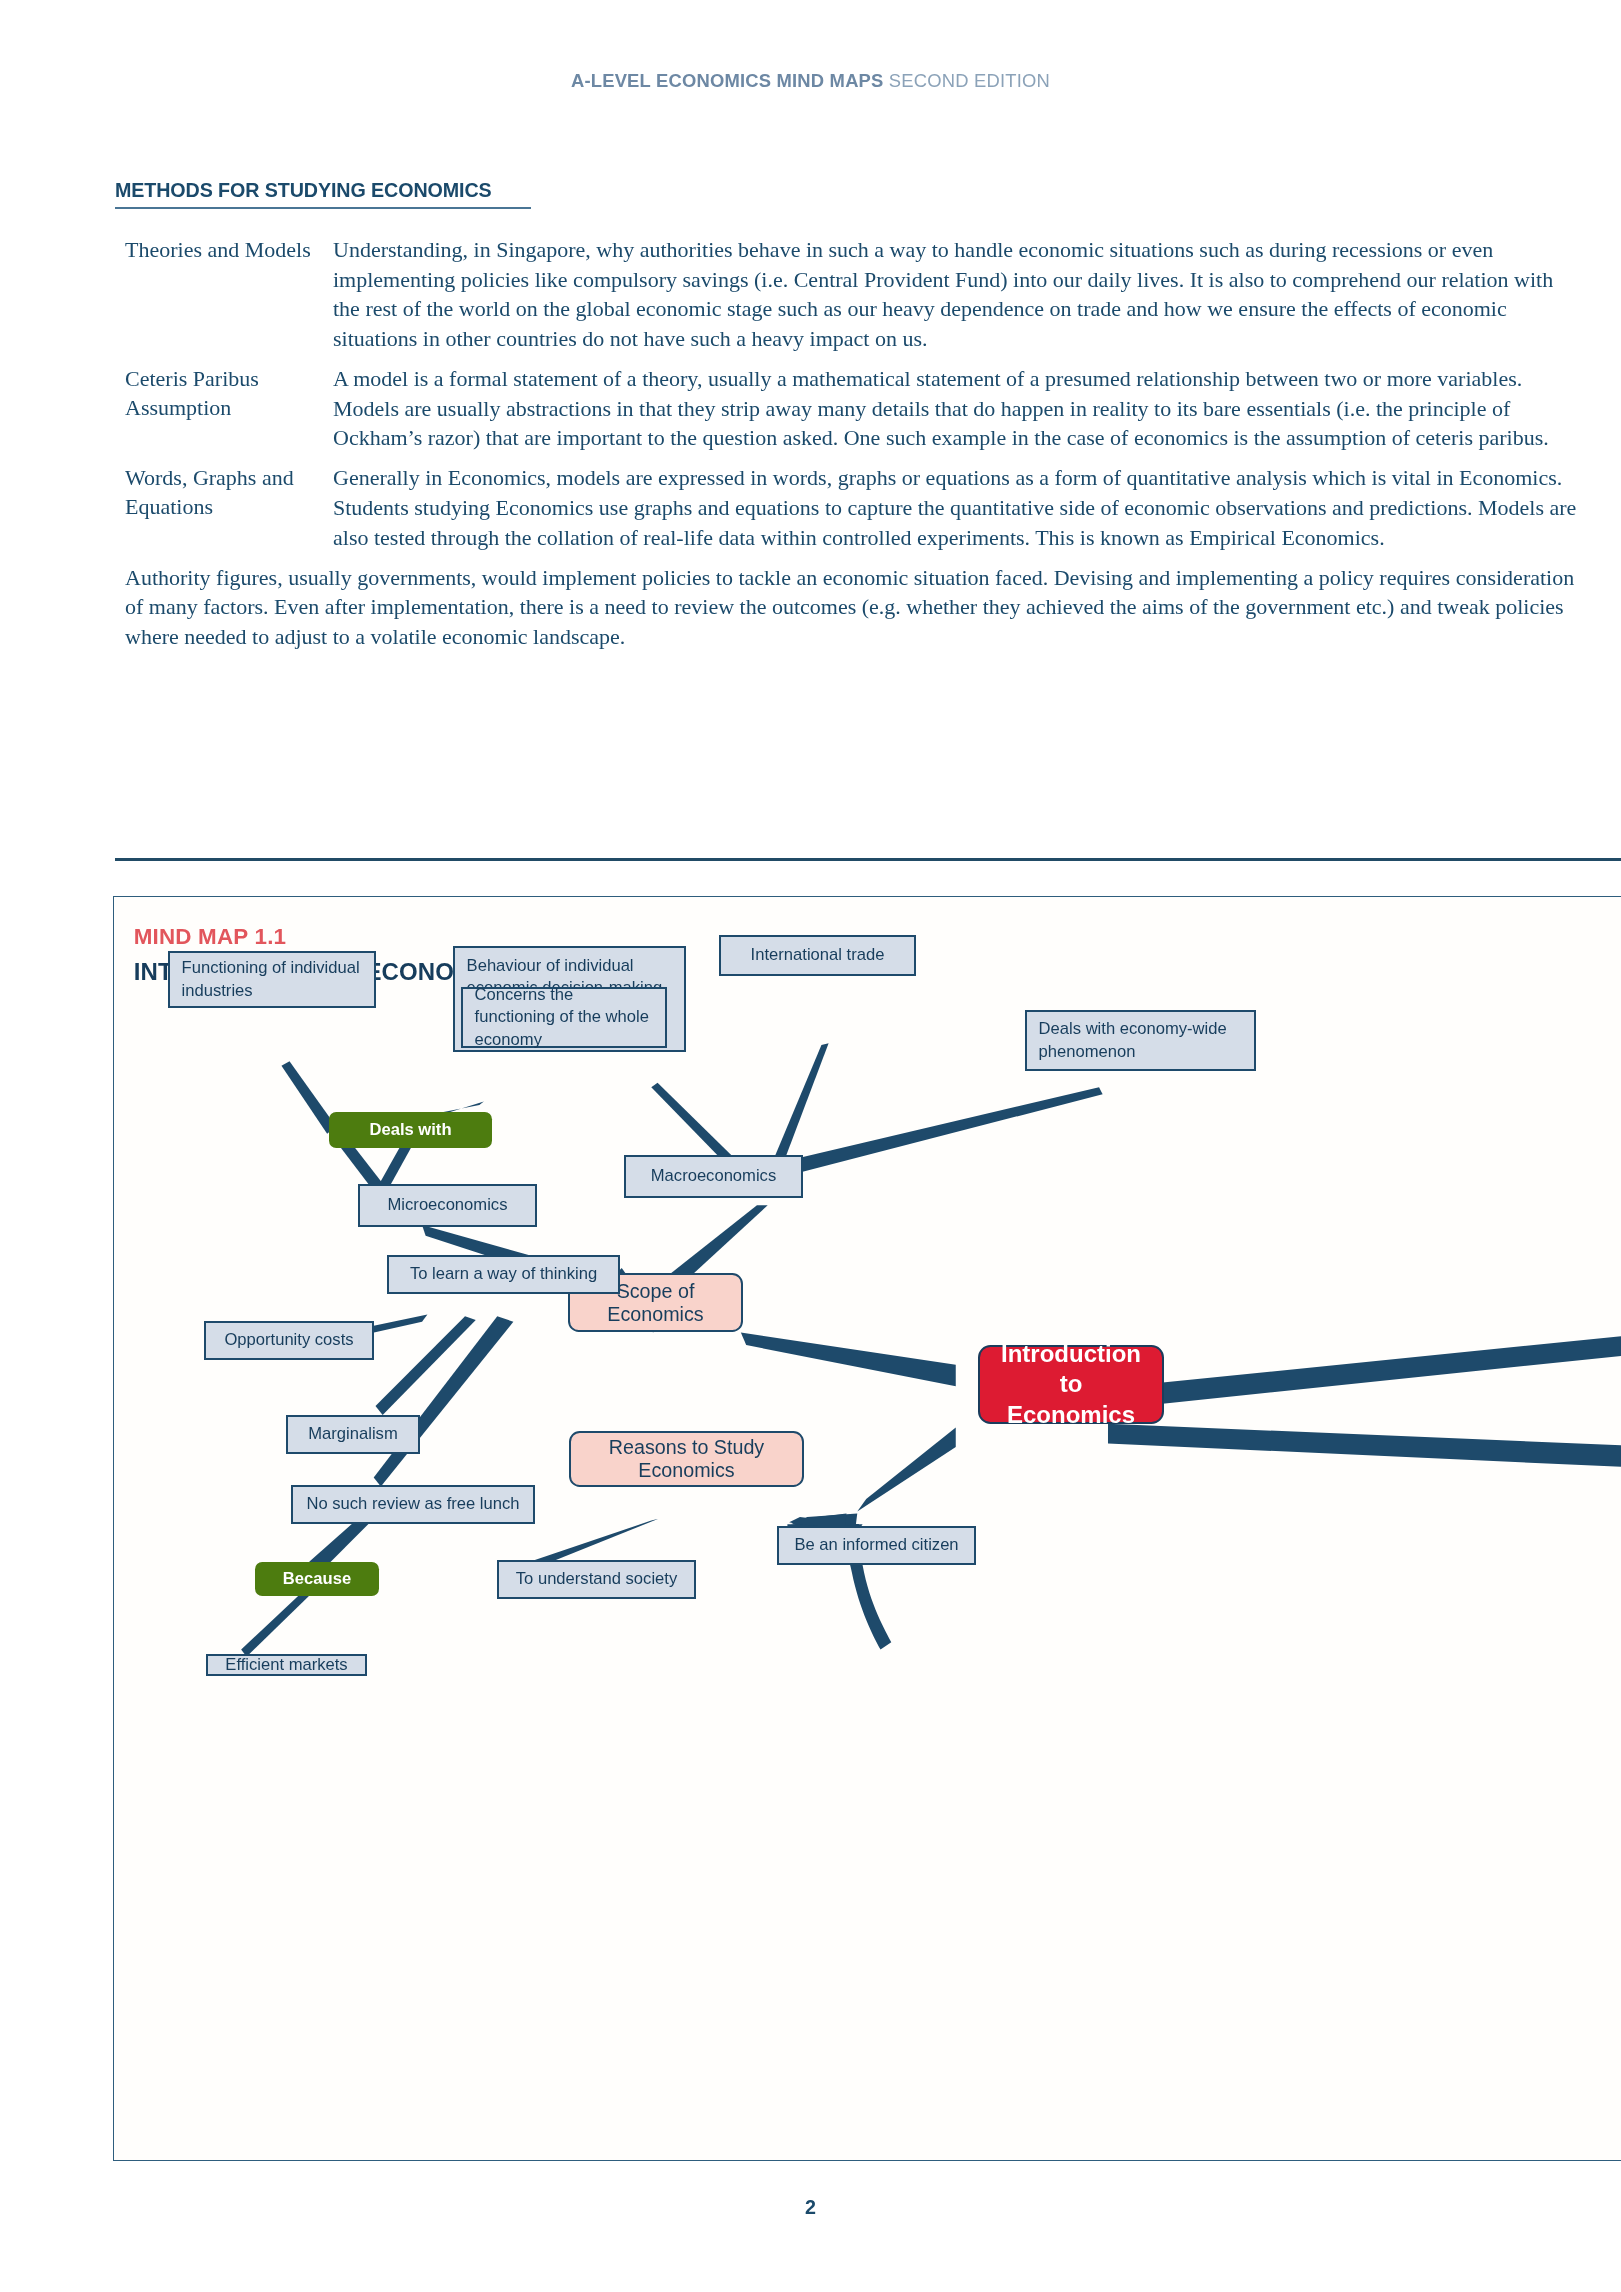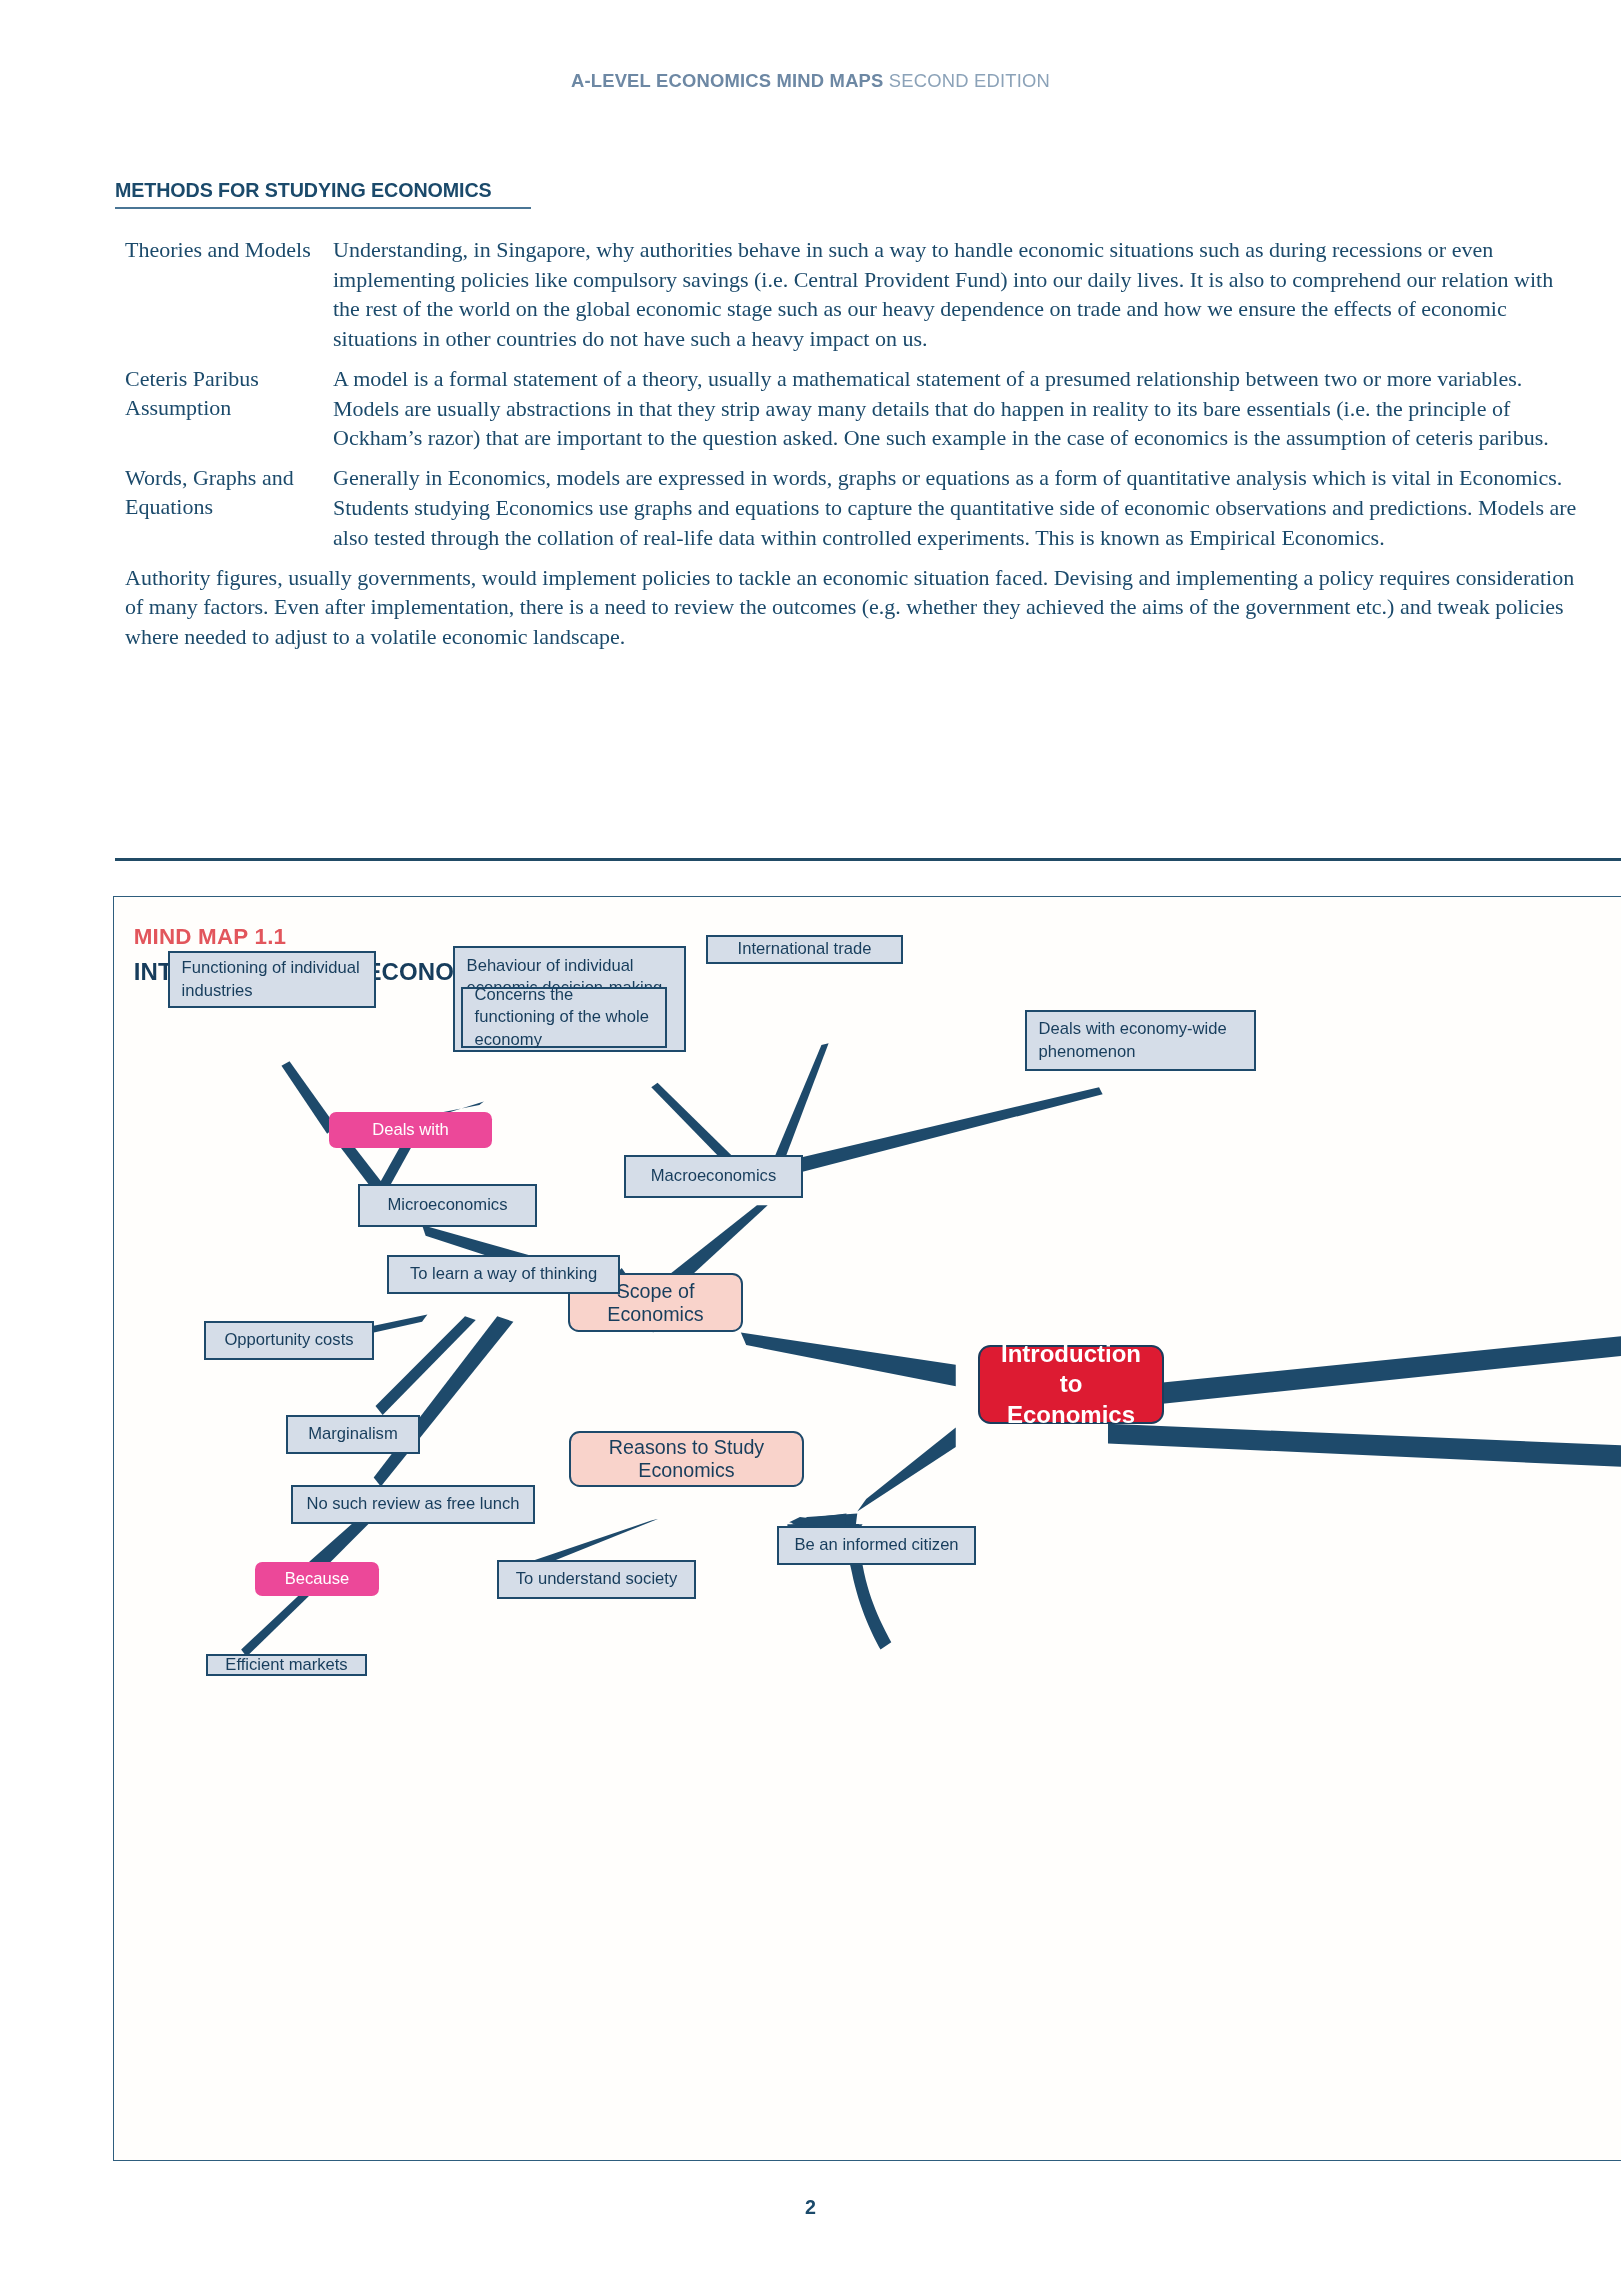--- a/index.html
+++ b/index.html
@@ -120,25 +120,25 @@
     color:#173d5c;
     font-size:16.6px;
     line-height:1.33;
     padding:8px 11.6px;
   }
   .node-rect.center-h { justify-content:center; }
   .node-rect.center-h .mm-text { text-align:center; }
 
   
   .node-pill {
-    background:#ec4899;
+    background:#4d7c0f;
     border-radius:7.2px;
     color:#ffffff;
     font-size:16.6px;
-    font-weight:normal;
+    font-weight:bold;
     justify-content:center;
     padding:6.3px 12.5px;
   }
   .node-pill .mm-text { text-align:center; }
 
   
   .node-pink {
     background:#f9d3cb;
     border:2.2px solid #1e4a6b;
     border-radius:10.7px;
@@ -303,21 +303,21 @@
     </div>
 
     <div class="mm-node node-rect center-h" style="left:201px; top:287px; width:179px; height:43px;margin-left:43px;">
       <span class="mm-text">Microeconomics</span>
     </div>
 
     <div class="mm-node node-rect" style="left:347px; top:90px; width:206px; height:61px;">
       <span class="mm-text">Concerns the functioning of the whole economy</span>
     </div>
 
-    <div class="mm-node node-rect center-h" style="left:592px; top:38px; width:197px; height:29px;">
+    <div class="mm-node node-rect center-h" style="left:605px; top:38px; width:197px; height:41px;">
       <span class="mm-text">International trade</span>
     </div>
 
     <div class="mm-node node-rect" style="left:911px; top:113px; width:231px; height:61px;">
       <span class="mm-text">Deals with economy-wide phenomenon</span>
     </div>
 
     <div class="mm-node node-rect center-h" style="left:510px; top:258px; width:179px; height:43px;">
       <span class="mm-text">Macroeconomics</span>
     </div>

